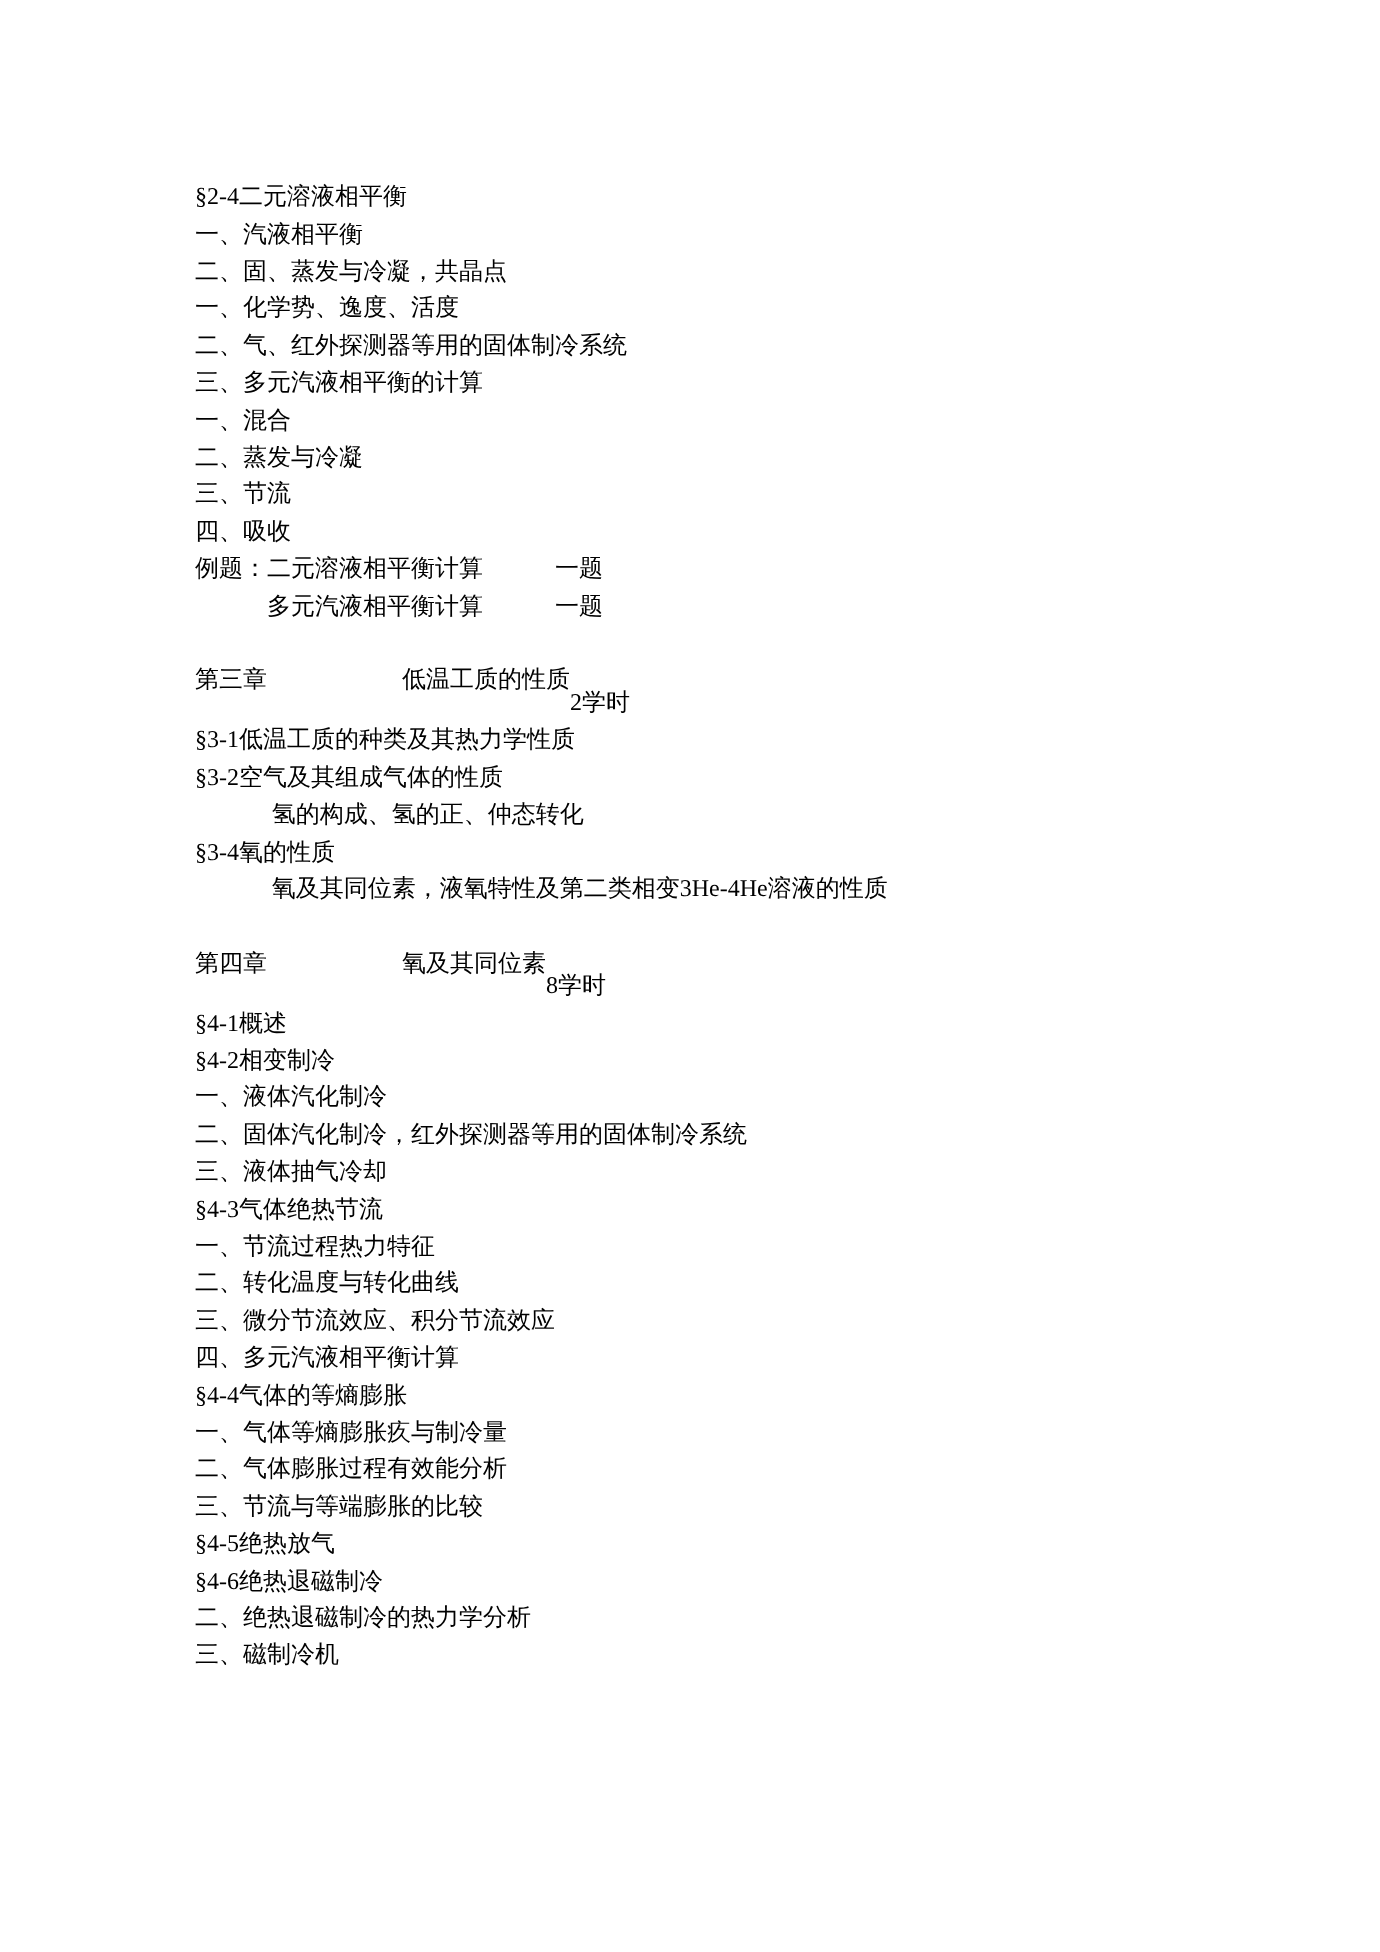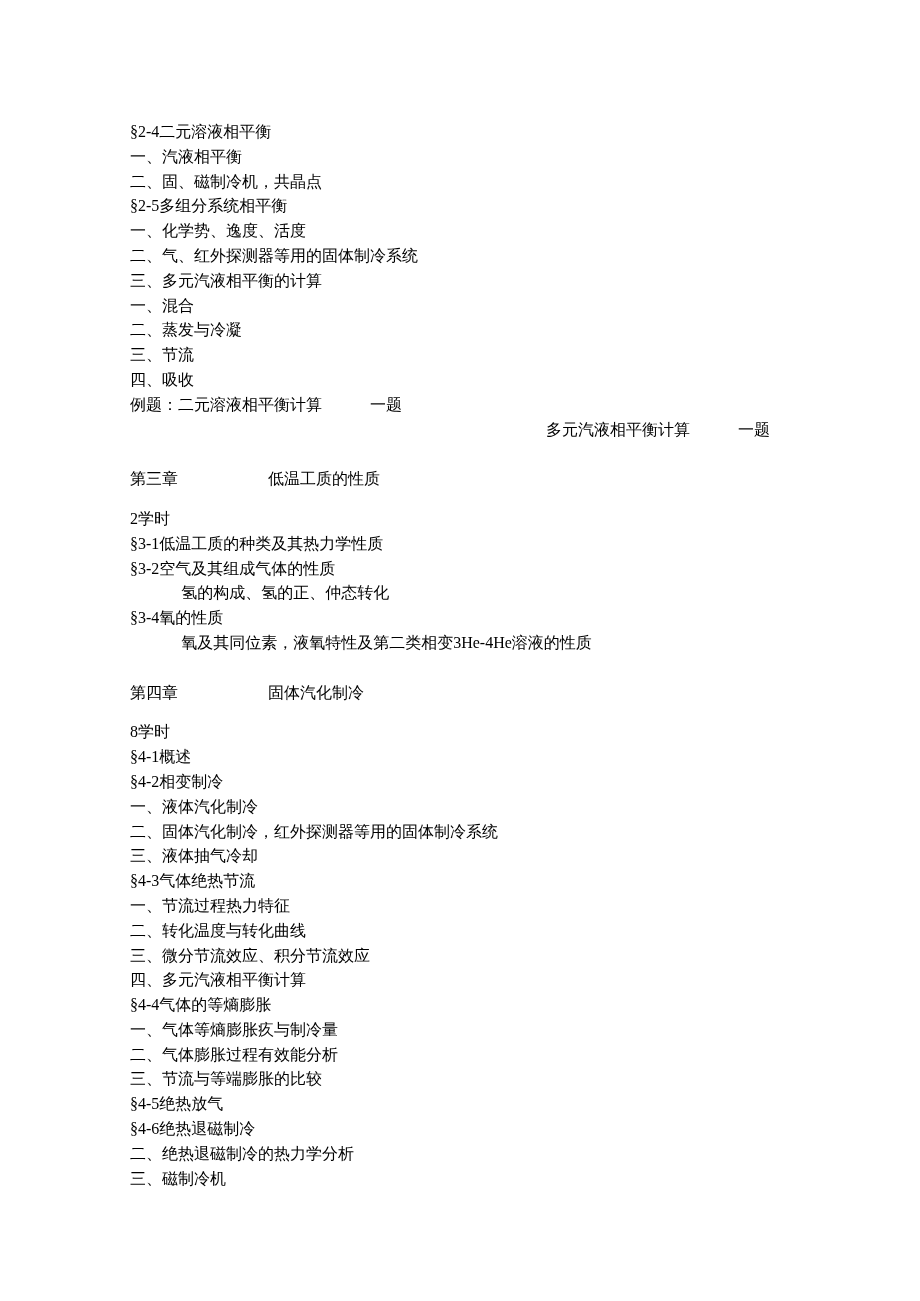--- a/index.html
+++ b/index.html
@@ -17,55 +17,52 @@
     padding: 120px 130px 60px 130px;
     box-sizing: border-box;
     font-family: Liberation Serif, serif;
   }
   .line {
     white-space: pre;
   }
   .chapter-row {
     display: flex;
     justify-content: flex-start;
-    flex-direction: column;
   }
   .chapter-left {
     display: inline-block;
   }
   .chapter-title-gap {
     display: inline-block;
     width: 90px;
   }
   .hours {
     padding-right: 10px;
     margin-top: 15px;
   }
   .indent1 {
     padding-left: 3.2em;
   }
   .example-indent {
     padding-left: 3.0em;
-    text-align: right;
   }
   .example-gap {
     display: inline-block;
     width: 3em;
   }
 </style>
 </head>
 <body>
 
 <div class="page">
 
   <div class="line">§2-4二元溶液相平衡</div>
   <div class="line">一、汽液相平衡</div>
-  <div class="line">二、固、磁制冷机，共晶点</div>
+  <div class="line">二、固、蒸发与冷凝，共晶点</div>
 
-  <div class="line">§2-5多组分系统相平衡</div>
   <div class="line">一、化学势、逸度、活度</div>
   <div class="line">二、气、红外探测器等用的固体制冷系统</div>
   <div class="line">三、多元汽液相平衡的计算</div>
 
   <div class="line">一、混合</div>
   <div class="line">二、蒸发与冷凝</div>
   <div class="line">三、节流</div>
   <div class="line">四、吸收</div>
 
   <div class="line"><span>例题：</span><span>二元溶液相平衡计算</span><span class="example-gap"></span><span>一题</span></div>
@@ -83,21 +80,21 @@
   <div class="line">§3-1低温工质的种类及其热力学性质</div>
   <div class="line">§3-2空气及其组成气体的性质</div>
   <div class="line indent1">氢的构成、氢的正、仲态转化</div>
   <div class="line">§3-4氧的性质</div>
   <div class="line indent1">氧及其同位素，液氧特性及第二类相变3He-4He溶液的性质</div>
 
   <div class="line">&nbsp;</div>
 
   <div class="chapter-row">
     <span class="chapter-left">
-      <span>第四章</span><span class="chapter-title-gap"></span><span>固体汽化制冷</span>
+      <span>第四章</span><span class="chapter-title-gap"></span><span>氧及其同位素</span>
     </span>
     <span class="hours">8学时</span>
   </div>
 
   <div class="line">§4-1概述</div>
 
   <div class="line">§4-2相变制冷</div>
   <div class="line">一、液体汽化制冷</div>
   <div class="line">二、固体汽化制冷，红外探测器等用的固体制冷系统</div>
   <div class="line">三、液体抽气冷却</div>

